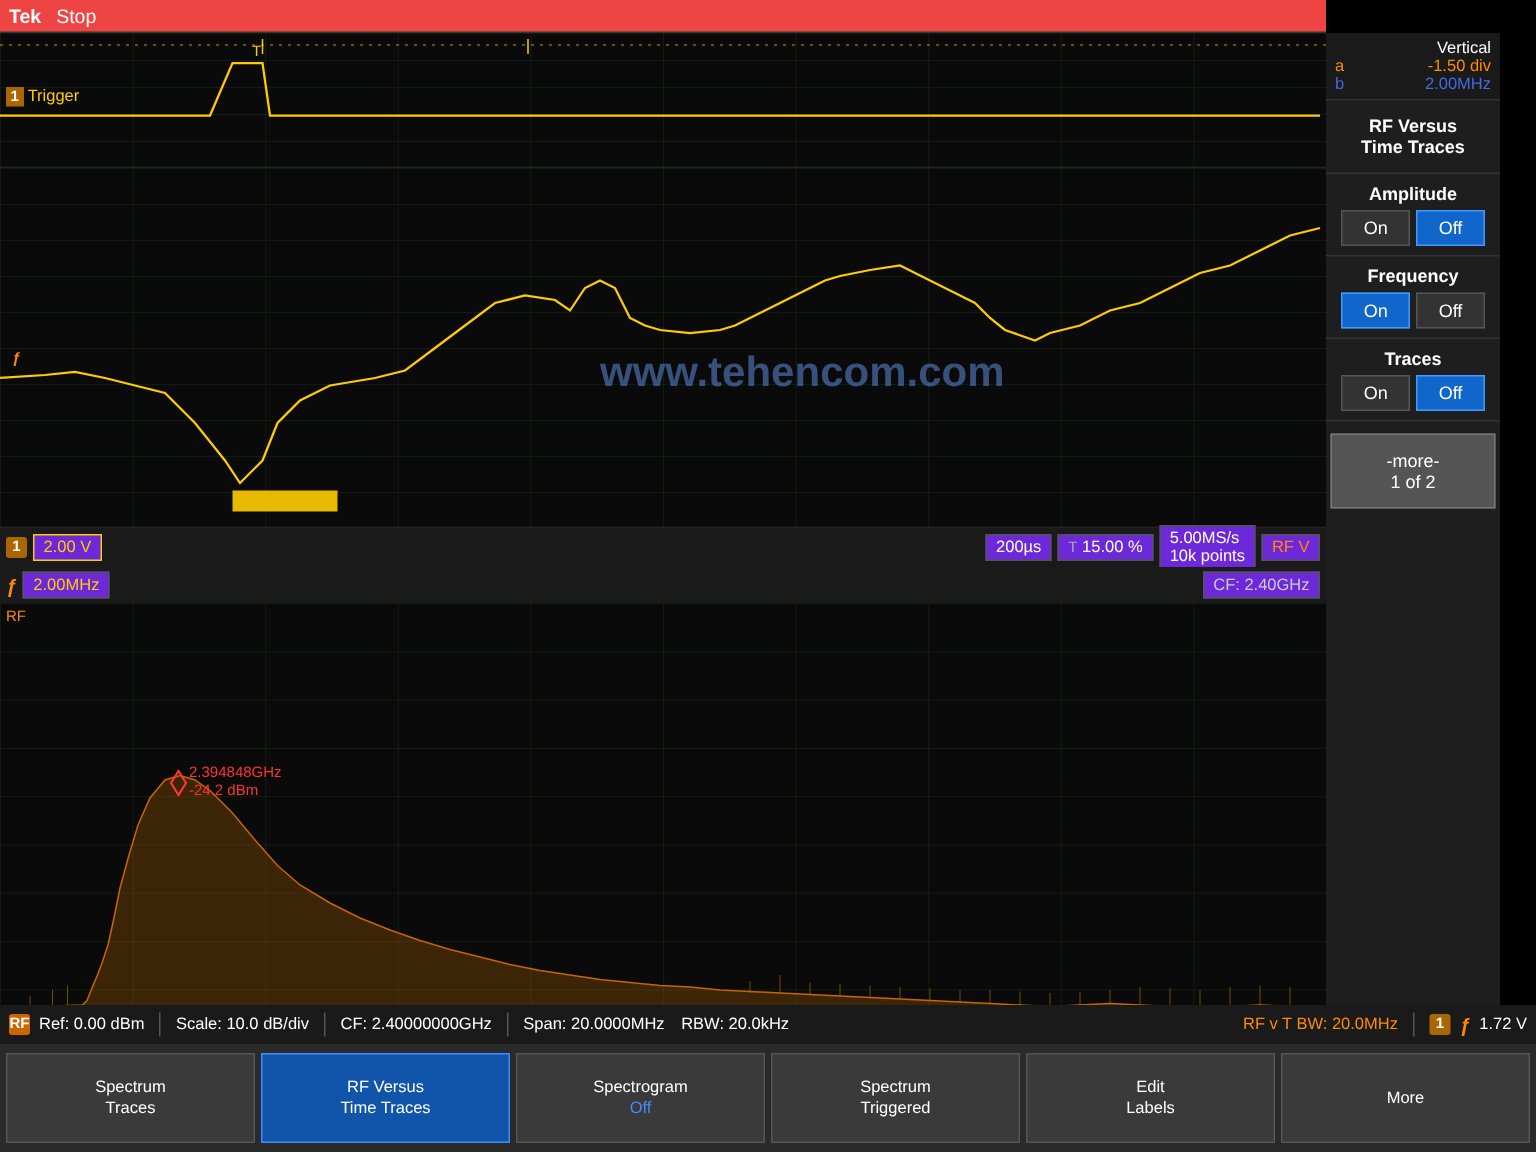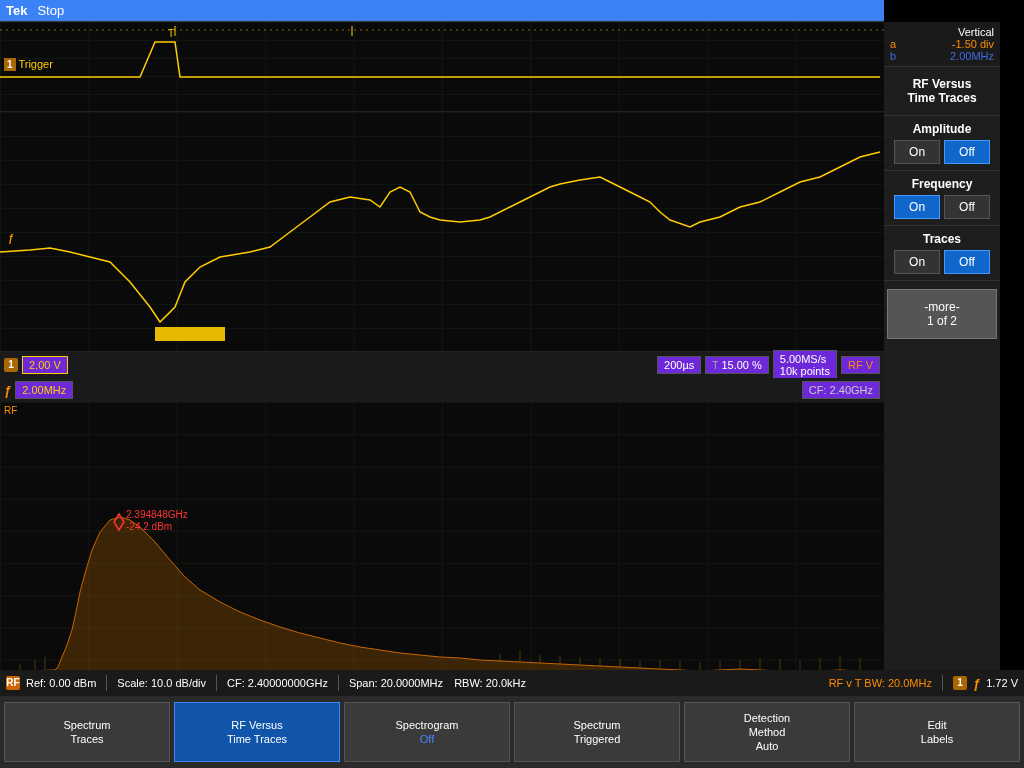--- a/index.html
+++ b/index.html
@@ -1,21 +1,21 @@
 <!DOCTYPE html>
 <html><head>
   <meta charset="utf-8">
   <style>
     * { margin: 0; padding: 0; box-sizing: border-box; }
     body { width: 1024px; height: 768px; background: #000; font-family: Arial, sans-serif; overflow: hidden; position: relative; }
 
     
     #top-bar {
       position: absolute; top: 0; left: 0; width: 884px; height: 22px;
-      background: #3b82f6; display: flex; align-items: center; padding: 0 6px;
+      background: #ef4444; display: flex; align-items: center; padding: 0 6px;
       border-bottom: 1px solid #333;
     }
     #top-bar .tek-logo { color: #fff; font-size: 13px; font-weight: bold; margin-right: 10px; }
     #top-bar .stop-label { color: #fff; font-size: 13px; }
 
     
     #scope-area {
       position: absolute; top: 22px; left: 0; width: 884px; height: 650px;
       background: #000;
     }
@@ -185,20 +185,21 @@
       </defs>
       <rect width="884" height="240" fill="url(#grid-time)"></rect>
 
       <polyline points="0,140 30,138 50,136 70,140 90,145 110,150 130,170 150,195 160,210 175,195 185,170 200,155 220,145 250,140 270,135 290,120 310,105 330,90 350,85 370,88 380,95 390,80 400,75 410,80 420,100 430,105 440,108 460,110 480,108 490,105 510,95 520,90 530,85 540,80 550,75 560,72 580,68 600,65 610,70 620,75 630,80 640,85 650,90 660,100 670,108 690,115 700,110 720,105 740,95 760,90 780,80 800,70 820,65 840,55 860,45 880,40" fill="none" stroke="#ffcc00" stroke-width="1.5"></polyline>
 
       <text x="8" y="130" fill="#ff8c00" font-style="italic" font-weight="bold" font-size="14">ƒ</text>
 
       <rect x="155" y="215" width="70" height="14" fill="#ffcc00" opacity="0.9"></rect>
     </svg>
 
+    <div id="watermark">www.tehencom.com</div>
   </div>
 
   <div id="status-bar-1">
     <span class="ch-indicator ch1">1</span>
     <span class="status-box yellow">2.00 V</span>
     <span style="flex:1"></span>
     <span class="status-box">200µs</span>
     <span class="status-box">
       <span style="color:#aaa;font-size:10px;">T</span> <span>15.00 %</span>
     </span>
@@ -352,18 +353,18 @@
     <span>RF Versus<br>Time Traces</span>
   </div>
   <div class="btn">
     <span>Spectrogram</span>
     <span style="color:#4488ff;">Off</span>
   </div>
   <div class="btn">
     <span>Spectrum<br>Triggered</span>
   </div>
   <div class="btn">
-    <span>Detection<br>Method<br>Auto</span>
-  </div>
-  <div class="btn">
     <span>Edit<br>Labels</span>
   </div>
+  <div class="btn">
+    <span>More</span>
+  </div>
 </div>
 
 </body></html>

